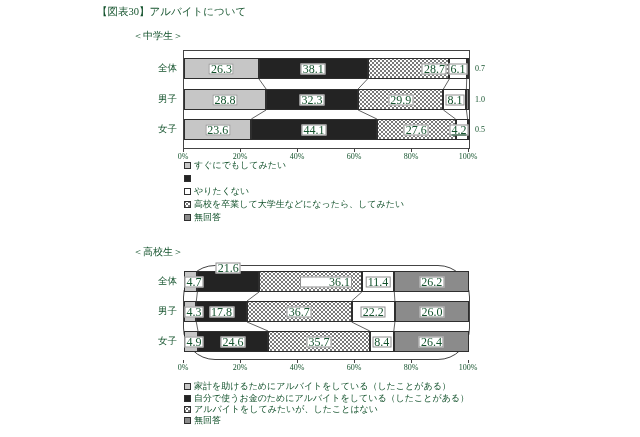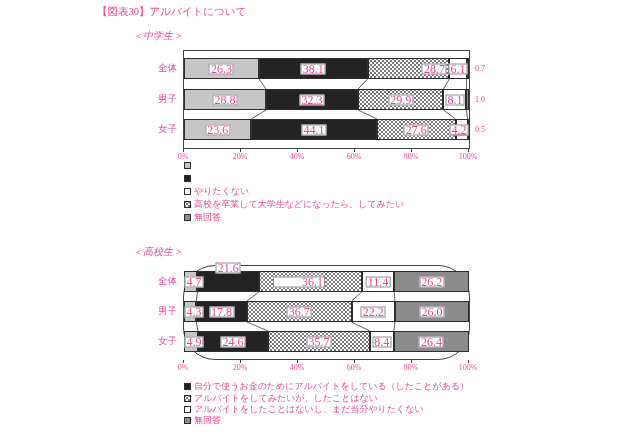--- a/index.html
+++ b/index.html
@@ -1,21 +1,21 @@
 <!DOCTYPE html>
 <html style="--c-lightgray: #c6c6c6; --c-black: #232323; --c-white: #ffffff; --c-gray: #8b8b8b; --c-dot: #7a7a7a;"><head>
 <meta charset="utf-8">
 <style>
   html,body{margin:0;padding:0;background:#fff;}
   .page{
     position:relative;width:640px;height:437px;background:#ffffff;overflow:hidden;
-    font-family:"Liberation Serif","DejaVu Serif",serif;color:#ec4899;
+    font-family:"Liberation Serif","DejaVu Serif",serif;color:#14532d;
   }
   .title{position:absolute;left:97px;top:5px;font-size:10.5px;white-space:nowrap;}
-  .heading{position:absolute;font-size:10px;white-space:nowrap;font-style:italic;}
+  .heading{position:absolute;font-size:10px;white-space:nowrap;}
   .h1pos{left:133px;top:29px;}
   .h2pos{left:133px;top:245px;}
   .chart{position:absolute;}
   .c1pos{left:183px;top:50px;}
   .c2pos{left:183px;top:265px;}
   .plot{position:absolute;left:0;top:0;background:#fff;border:1px solid #444;}
   .connectors{position:absolute;left:0;top:0;pointer-events:none;}
   .seg{position:absolute;box-sizing:border-box;border:1px solid #2e2e2e;}
   .seg-lightgray{background:var(--c-lightgray);}
   .seg-black{background:var(--c-black);}
@@ -71,21 +71,21 @@
         <span class="val-label" style="left: 37.4775px; top: 17.5px;">26.3</span>
         <span class="val-label" style="left: 129.248px; top: 17.5px;">38.1</span>
         <span class="val-label" style="left: 224.438px; top: 17.5px; margin-left: 26px;">28.7</span>
         <span class="val-label" style="left: 274.027px; top: 17.5px;">6.1</span>
         <div class="seg seg-lightgray" style="left: 0px; width: 82.08px; top: 38px; height: 21px;"></div>
         <div class="seg seg-black" style="left: 82.08px; width: 92.055px; top: 38px; height: 21px;"></div>
         <div class="seg seg-dotted" style="left: 174.135px; width: 85.215px; top: 38px; height: 21px;"></div>
         <div class="seg seg-white" style="left: 259.35px; width: 23.085px; top: 38px; height: 21px;"></div>
         <div class="seg seg-gray" style="left: 282.435px; width: 2.85px; top: 38px; height: 21px;"></div>
         <span class="val-label" style="left: 41.04px; top: 48.5px;">28.8</span>
-        <span class="val-label" style="left: 128.107px; top: 48.5px; text-decoration: underline;">32.3</span>
+        <span class="val-label" style="left: 128.107px; top: 48.5px;">32.3</span>
         <span class="val-label" style="left: 216.742px; top: 48.5px;">29.9</span>
         <span class="val-label" style="left: 270.892px; top: 48.5px;">8.1</span>
         <div class="seg seg-lightgray" style="left: 0px; width: 67.26px; top: 68px; height: 21px;"></div>
         <div class="seg seg-black" style="left: 67.26px; width: 125.685px; top: 68px; height: 21px;"></div>
         <div class="seg seg-dotted" style="left: 192.945px; width: 78.66px; top: 68px; height: 21px;"></div>
         <div class="seg seg-white" style="left: 271.605px; width: 11.97px; top: 68px; height: 21px;"></div>
         <div class="seg seg-gray" style="left: 283.575px; width: 1.5px; top: 68px; height: 21px;"></div>
         <span class="val-label" style="left: 33.63px; top: 78.5px;">23.6</span>
         <span class="val-label" style="left: 130.102px; top: 78.5px;">44.1</span>
         <span class="val-label" style="left: 232.275px; top: 78.5px;">27.6</span>
@@ -106,20 +106,21 @@
       <div class="tick" style="left: 171px; top: 99px;"></div>
       <div class="tick-label" style="left: 154px; top: 102px;">60%</div>
       <div class="tick" style="left: 228px; top: 99px;"></div>
       <div class="tick-label" style="left: 211px; top: 102px;">80%</div>
       <div class="tick" style="left: 285px; top: 99px;"></div>
       <div class="tick-label" style="left: 268px; top: 102px;">100%</div>
     </div>
   <div class="legend l1pos">
       <div class="legend-item lh13">
         <span class="swatch seg-lightgray"></span>
+        <span>すぐにでもしてみたい</span>
       </div>
       <div class="legend-item lh13">
         <span class="swatch seg-black"></span>
       </div>
       <div class="legend-item lh13">
         <span class="swatch seg-white"></span>
         <span>やりたくない</span>
       </div>
       <div class="legend-item lh13">
         <span class="swatch seg-dotted"></span>
@@ -144,21 +145,21 @@
           <line x1="167.6" y1="56" x2="185.8" y2="65" stroke="#3a3a3a" stroke-width="0.8"></line>
           <line x1="210.9" y1="56" x2="209.8" y2="65" stroke="#3a3a3a" stroke-width="0.8"></line>
         </svg>
         <div class="seg seg-lightgray" style="left: 0px; width: 13.395px; top: 5px; height: 21px;"></div>
         <div class="seg seg-black" style="left: 13.395px; width: 61.56px; top: 5px; height: 21px;"></div>
         <div class="seg seg-dotted" style="left: 74.955px; width: 102.885px; top: 5px; height: 21px;"></div>
         <div class="seg seg-white" style="left: 177.84px; width: 32.49px; top: 5px; height: 21px;"></div>
         <div class="seg seg-gray" style="left: 210.33px; width: 74.67px; top: 5px; height: 21px;"></div>
         <span class="val-label" style="left: 10px; top: 15.5px;">4.7</span>
         <span class="val-label" style="left: 44.175px; top: 2px;">21.6</span>
-        <span class="val-label" style="left: 115px; top: 15.5px; padding-left: 28px;">36.1</span>
+        <span class="val-label" style="left: 142px; top: 15.5px; padding-left: 28px;">36.1</span>
         <span class="val-label" style="left: 194.085px; top: 15.5px;">11.4</span>
         <span class="val-label" style="left: 247.665px; top: 15.5px;">26.2</span>
         <div class="seg seg-lightgray" style="left: 0px; width: 12.255px; top: 35px; height: 21px;"></div>
         <div class="seg seg-black" style="left: 12.255px; width: 50.73px; top: 35px; height: 21px;"></div>
         <div class="seg seg-dotted" style="left: 62.985px; width: 104.595px; top: 35px; height: 21px;"></div>
         <div class="seg seg-white" style="left: 167.58px; width: 43.32px; top: 35px; height: 21px;"></div>
         <div class="seg seg-gray" style="left: 210.9px; width: 74.1px; top: 35px; height: 21px;"></div>
         <span class="val-label" style="left: 10px; top: 45.5px;">4.3</span>
         <span class="val-label" style="left: 37.62px; top: 45.5px;">17.8</span>
         <span class="val-label" style="left: 115.282px; top: 45.5px;">36.7</span>
@@ -186,29 +187,29 @@
       <div class="tick-label" style="left: 97px; top: 98px;">40%</div>
       <div class="tick" style="left: 171px; top: 95px;"></div>
       <div class="tick-label" style="left: 154px; top: 98px;">60%</div>
       <div class="tick" style="left: 228px; top: 95px;"></div>
       <div class="tick-label" style="left: 211px; top: 98px;">80%</div>
       <div class="tick" style="left: 285px; top: 95px;"></div>
       <div class="tick-label" style="left: 268px; top: 98px;">100%</div>
     </div>
   <div class="legend l2pos">
       <div class="legend-item lh11">
+        <span class="swatch seg-lightgray"></span>
+        <span>家計を助けるためにアルバイトをしている（したことがある）</span>
+      </div>
+      <div class="legend-item lh11">
         <span class="swatch seg-black"></span>
         <span>自分で使うお金のためにアルバイトをしている（したことがある）</span>
       </div>
       <div class="legend-item lh11">
         <span class="swatch seg-dotted"></span>
         <span>アルバイトをしてみたいが、したことはない</span>
       </div>
       <div class="legend-item lh11">
-        <span class="swatch seg-white"></span>
-        <span>アルバイトをしたことはないし、まだ当分やりたくない</span>
-      </div>
-      <div class="legend-item lh11">
         <span class="swatch seg-gray"></span>
         <span>無回答</span>
       </div>
     </div>
 </div>
 
 </body></html>

